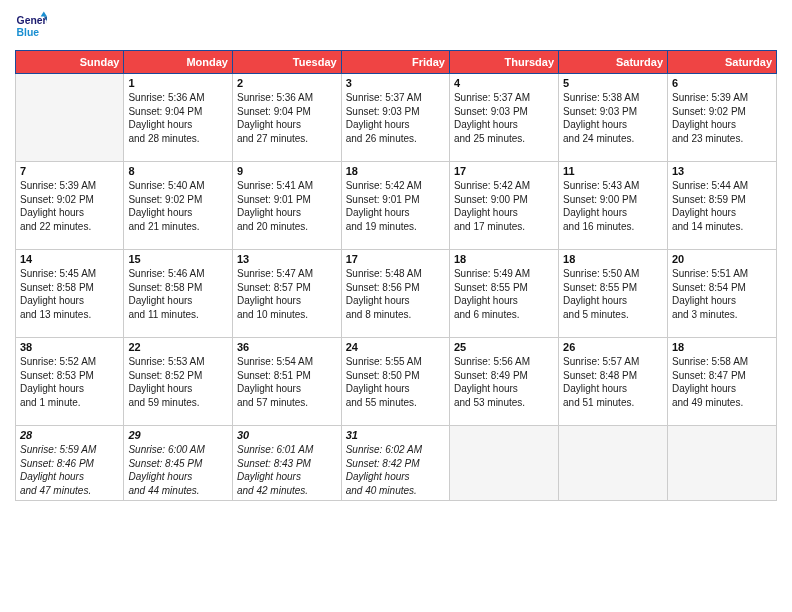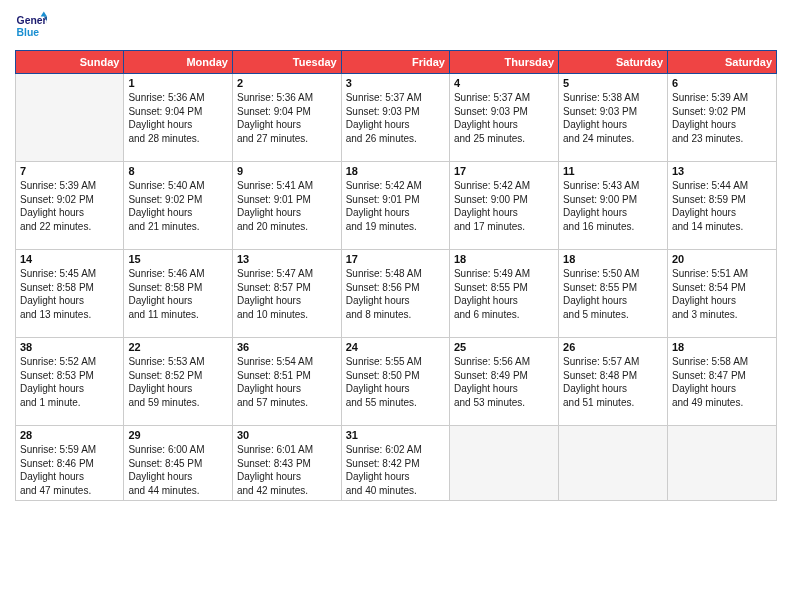--- a/index.html
+++ b/index.html
@@ -75,20 +75,21 @@
       display: block;
       margin-bottom: 2px;
     }
     .day-info {
       color: #222;
       line-height: 1.35;
       font-size: 10px;
     }
     .last-row td {
       height: 75px;
+      font-style: italic;
     }
   </style>
 </head>
 <body>
 
 <div class="page">
   <div class="header">
     <div class="logo">
       <svg class="logo-icon" viewBox="0 0 40 40">
         <text x="2" y="18" font-size="13" font-weight="bold" fill="#1a1a6e" font-family="Arial">General</text>

